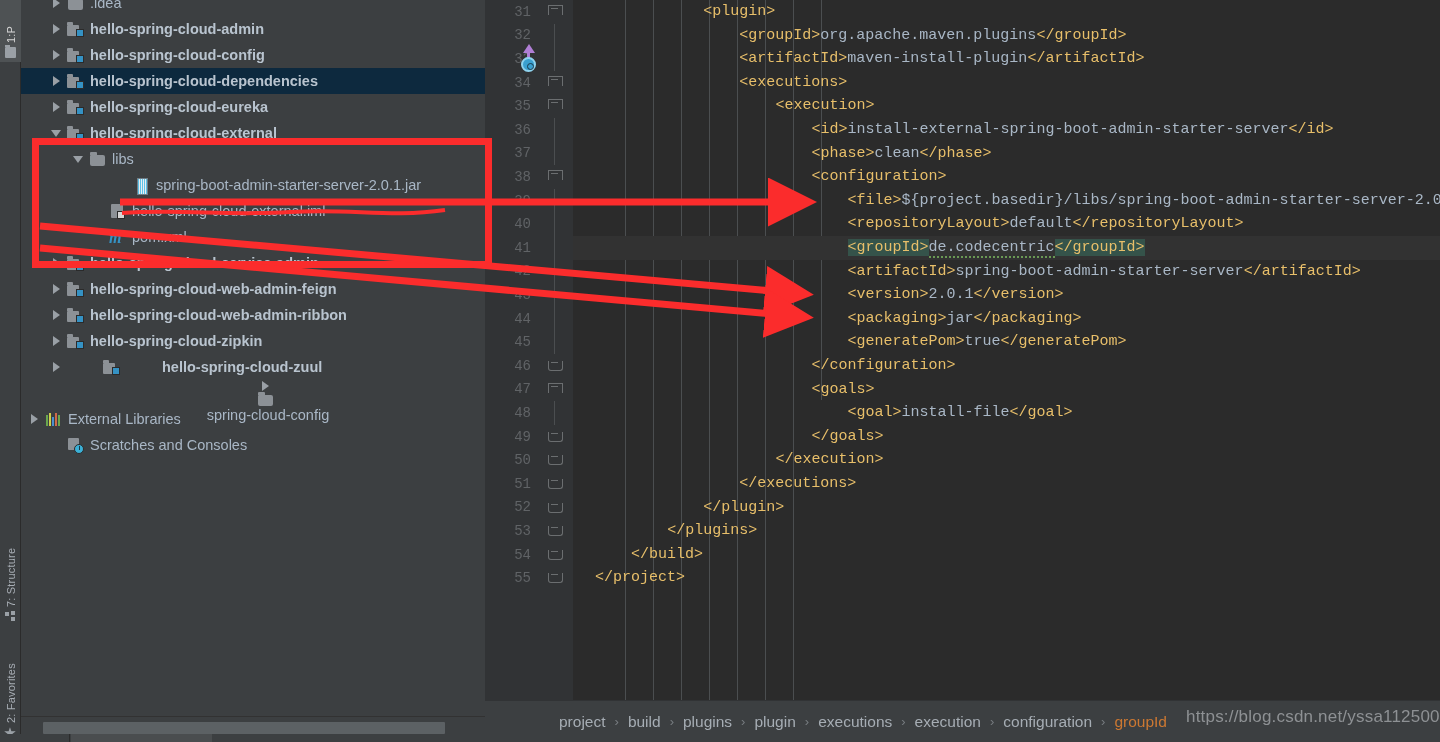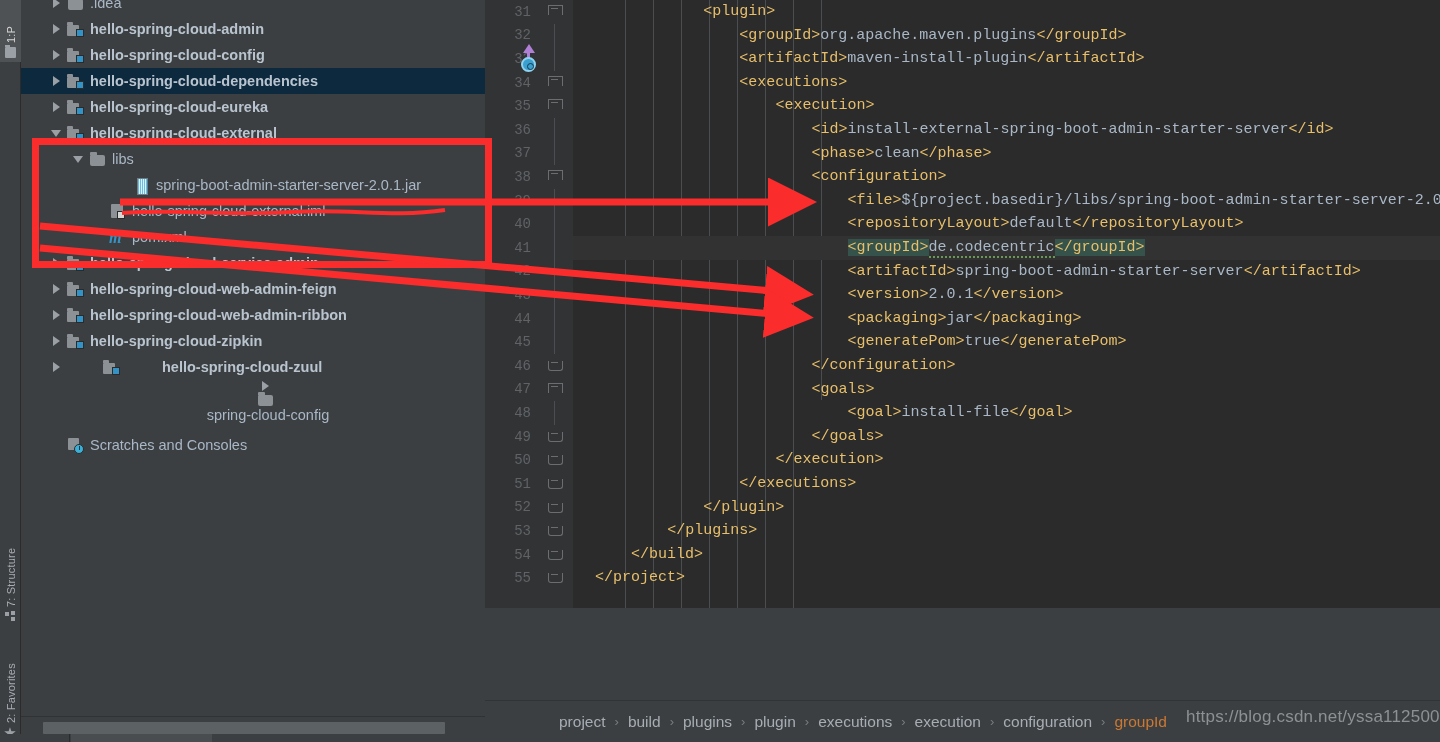--- a/index.html
+++ b/index.html
@@ -140,21 +140,21 @@
     position:absolute; left:21px; top:716px; width:464px; height:26px;
     background:#3c3f41; border-top:1px solid #323232;
   }
   .tree-hscroll .thumb{
     position:absolute; left:22px; top:5px; width:402px; height:12px;
     background:#5c6164; border-radius:1px;
   }
 
   
   .editor{
-    position:absolute; left:485px; top:0; width:955px; height:608px;
+    position:absolute; left:485px; top:0; width:955px; height:700px;
     background:#2b2b2b; overflow:hidden;
   }
   .gutter{
     position:absolute; left:0; top:0; width:88px; height:700px;
     background:#313335;
   }
   .codearea{ position:absolute; left:0; top:0; width:955px; height:700px; }
   .cline{
     position:relative; height:23.6px; display:flex; align-items:center;
     font-family:"Liberation Mono", monospace; font-size:15px; white-space:pre;
@@ -356,20 +356,31 @@
           <span class="arrow closed"></span>
           <span class="ic ic-module">
             <i></i>
           </span>
           <span class="label bold">hello-spring-cloud-zuul</span>
         </div>
         <div class="row" style="padding-left: 30px; position: absolute; left: 0px; right: 0px; top: 380px; flex-direction: column;">
           <span class="arrow closed"></span>
           <span class="ic ic-folder"></span>
           <span class="label plain">spring-cloud-config</span>
+        </div>
+        <div class="row" style="padding-left: 8px; position: absolute; left: 0px; right: 0px; top: 406px;">
+          <span class="arrow closed"></span>
+          <span class="ic ic-lib">
+            <i></i>
+            <i></i>
+            <i></i>
+            <i></i>
+            <i></i>
+          </span>
+          <span class="label plain">External Libraries</span>
         </div>
         <div class="row" style="padding-left: 30px; position: absolute; left: 0px; right: 0px; top: 432px;">
           <span class="arrow"></span>
           <span class="ic ic-scr">
             <i></i>
           </span>
           <span class="label plain">Scratches and Consoles</span>
         </div>
       </div>
   </div>

